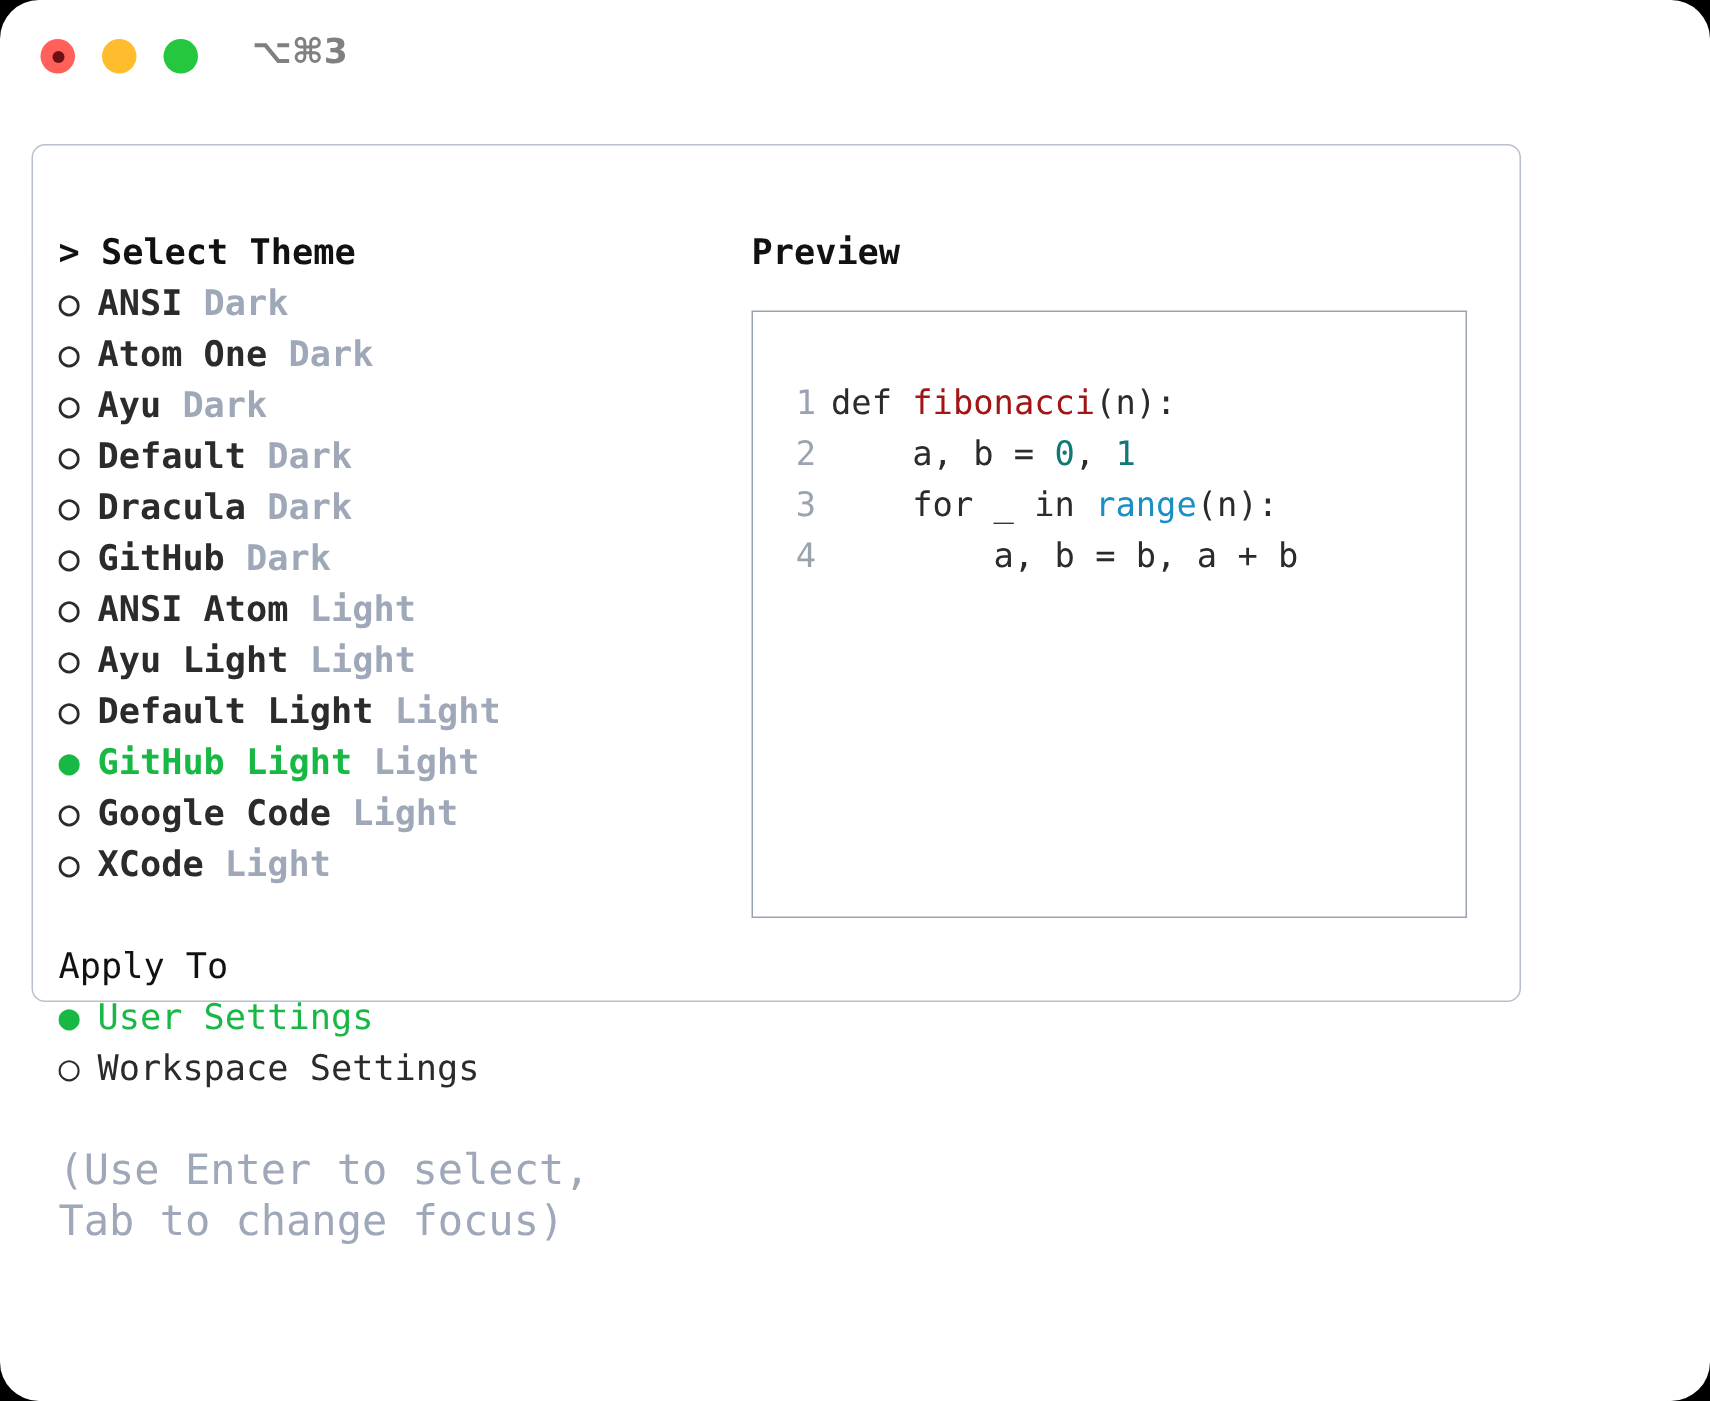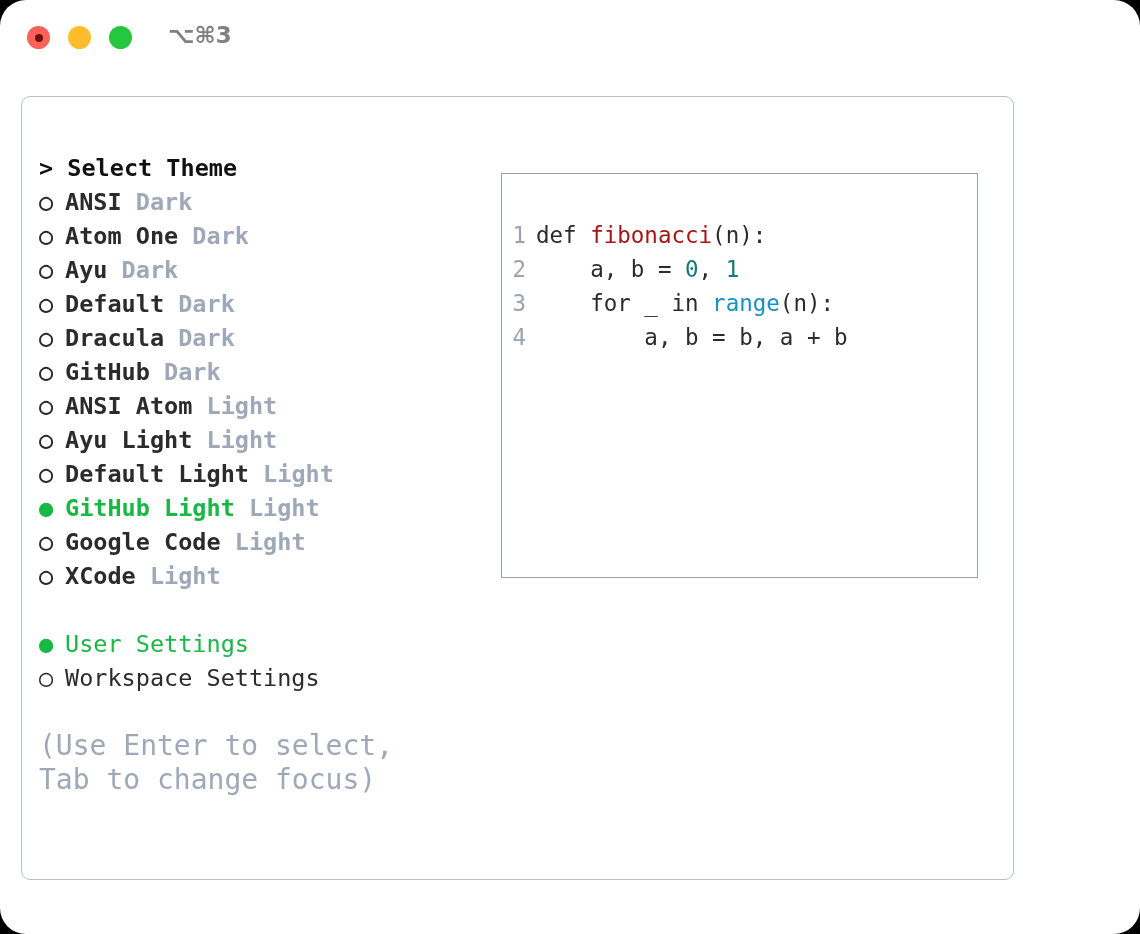--- a/index.html
+++ b/index.html
@@ -69,21 +69,21 @@
     letter-spacing: 0px;
     font-family: "DejaVu Sans", "Liberation Sans", sans-serif;
   }
 
   
   .panel {
     position: absolute;
     left: 21px;
     top: 96px;
     width: 993px;
-    height: 784px;
+    height: 572px;
     border: 1.6px solid #b8c0cc;
     border-radius: 9px;
     background: #ffffff;
   }
 
   .panel-inner {
     position: absolute;
     left: 0; top: 0;
     width: 100%; height: 100%;
   }
@@ -162,21 +162,21 @@
     color: #111111;
     line-height: 34px;
   }
 
   .preview-box {
     margin-top: 22px;
     width: 477px;
     height: 405px;
     border: 1.6px solid #98a2b3;
     background: #ffffff;
-    padding: 44px 0 0 0;
+    padding: 44px 0 0 18px;
   }
 
   .code-line {
     font-size: 22.5px;
     line-height: 34px;
     white-space: pre;
     color: #2b2b2b;
   }
 
   .lineno {
@@ -234,30 +234,32 @@
             <div class="theme-row"><span class="marker marker-off">○</span><span class="theme-name">ANSI Atom</span><span class="theme-variant"> Light</span></div>
             <div class="theme-row"><span class="marker marker-off">○</span><span class="theme-name">Ayu Light</span><span class="theme-variant"> Light</span></div>
             <div class="theme-row"><span class="marker marker-off">○</span><span class="theme-name">Default Light</span><span class="theme-variant"> Light</span></div>
             <div class="theme-row"><span class="marker marker-on">●</span><span class="theme-name selected">GitHub Light</span><span class="theme-variant"> Light</span></div>
             <div class="theme-row"><span class="marker marker-off">○</span><span class="theme-name">Google Code</span><span class="theme-variant"> Light</span></div>
             <div class="theme-row"><span class="marker marker-off">○</span><span class="theme-name">XCode</span><span class="theme-variant"> Light</span></div>
           </div>
 
         <div class="section-gap"></div>
 
+        <div class="apply-head">Apply To</div>
 
         <div id="apply-list">
             <div class="apply-row"><span class="marker marker-on">●</span><span class="apply-label selected">User Settings</span></div>
             <div class="apply-row"><span class="marker marker-off">○</span><span class="apply-label">Workspace Settings</span></div>
           </div>
 
         <div class="hint">(Use Enter to select, Tab to change focus)</div>
       </div>
 
       <div class="right-col">
+        <div class="preview-head">Preview</div>
 
         <div class="preview-box">
           <div id="code-block">
               <div class="code-line"><span class="lineno">1</span><span class="tok-plain">def </span><span class="tok-func">fibonacci</span><span class="tok-plain">(n):</span></div>
               <div class="code-line"><span class="lineno">2</span><span class="tok-plain">    a, b = </span><span class="tok-num">0</span><span class="tok-plain">, </span><span class="tok-num">1</span></div>
               <div class="code-line"><span class="lineno">3</span><span class="tok-plain">    for _ in </span><span class="tok-call">range</span><span class="tok-plain">(n):</span></div>
               <div class="code-line"><span class="lineno">4</span><span class="tok-plain">        a, b = b, a + b</span></div>
             </div>
           <div class="diff-gap"></div>
         </div>

